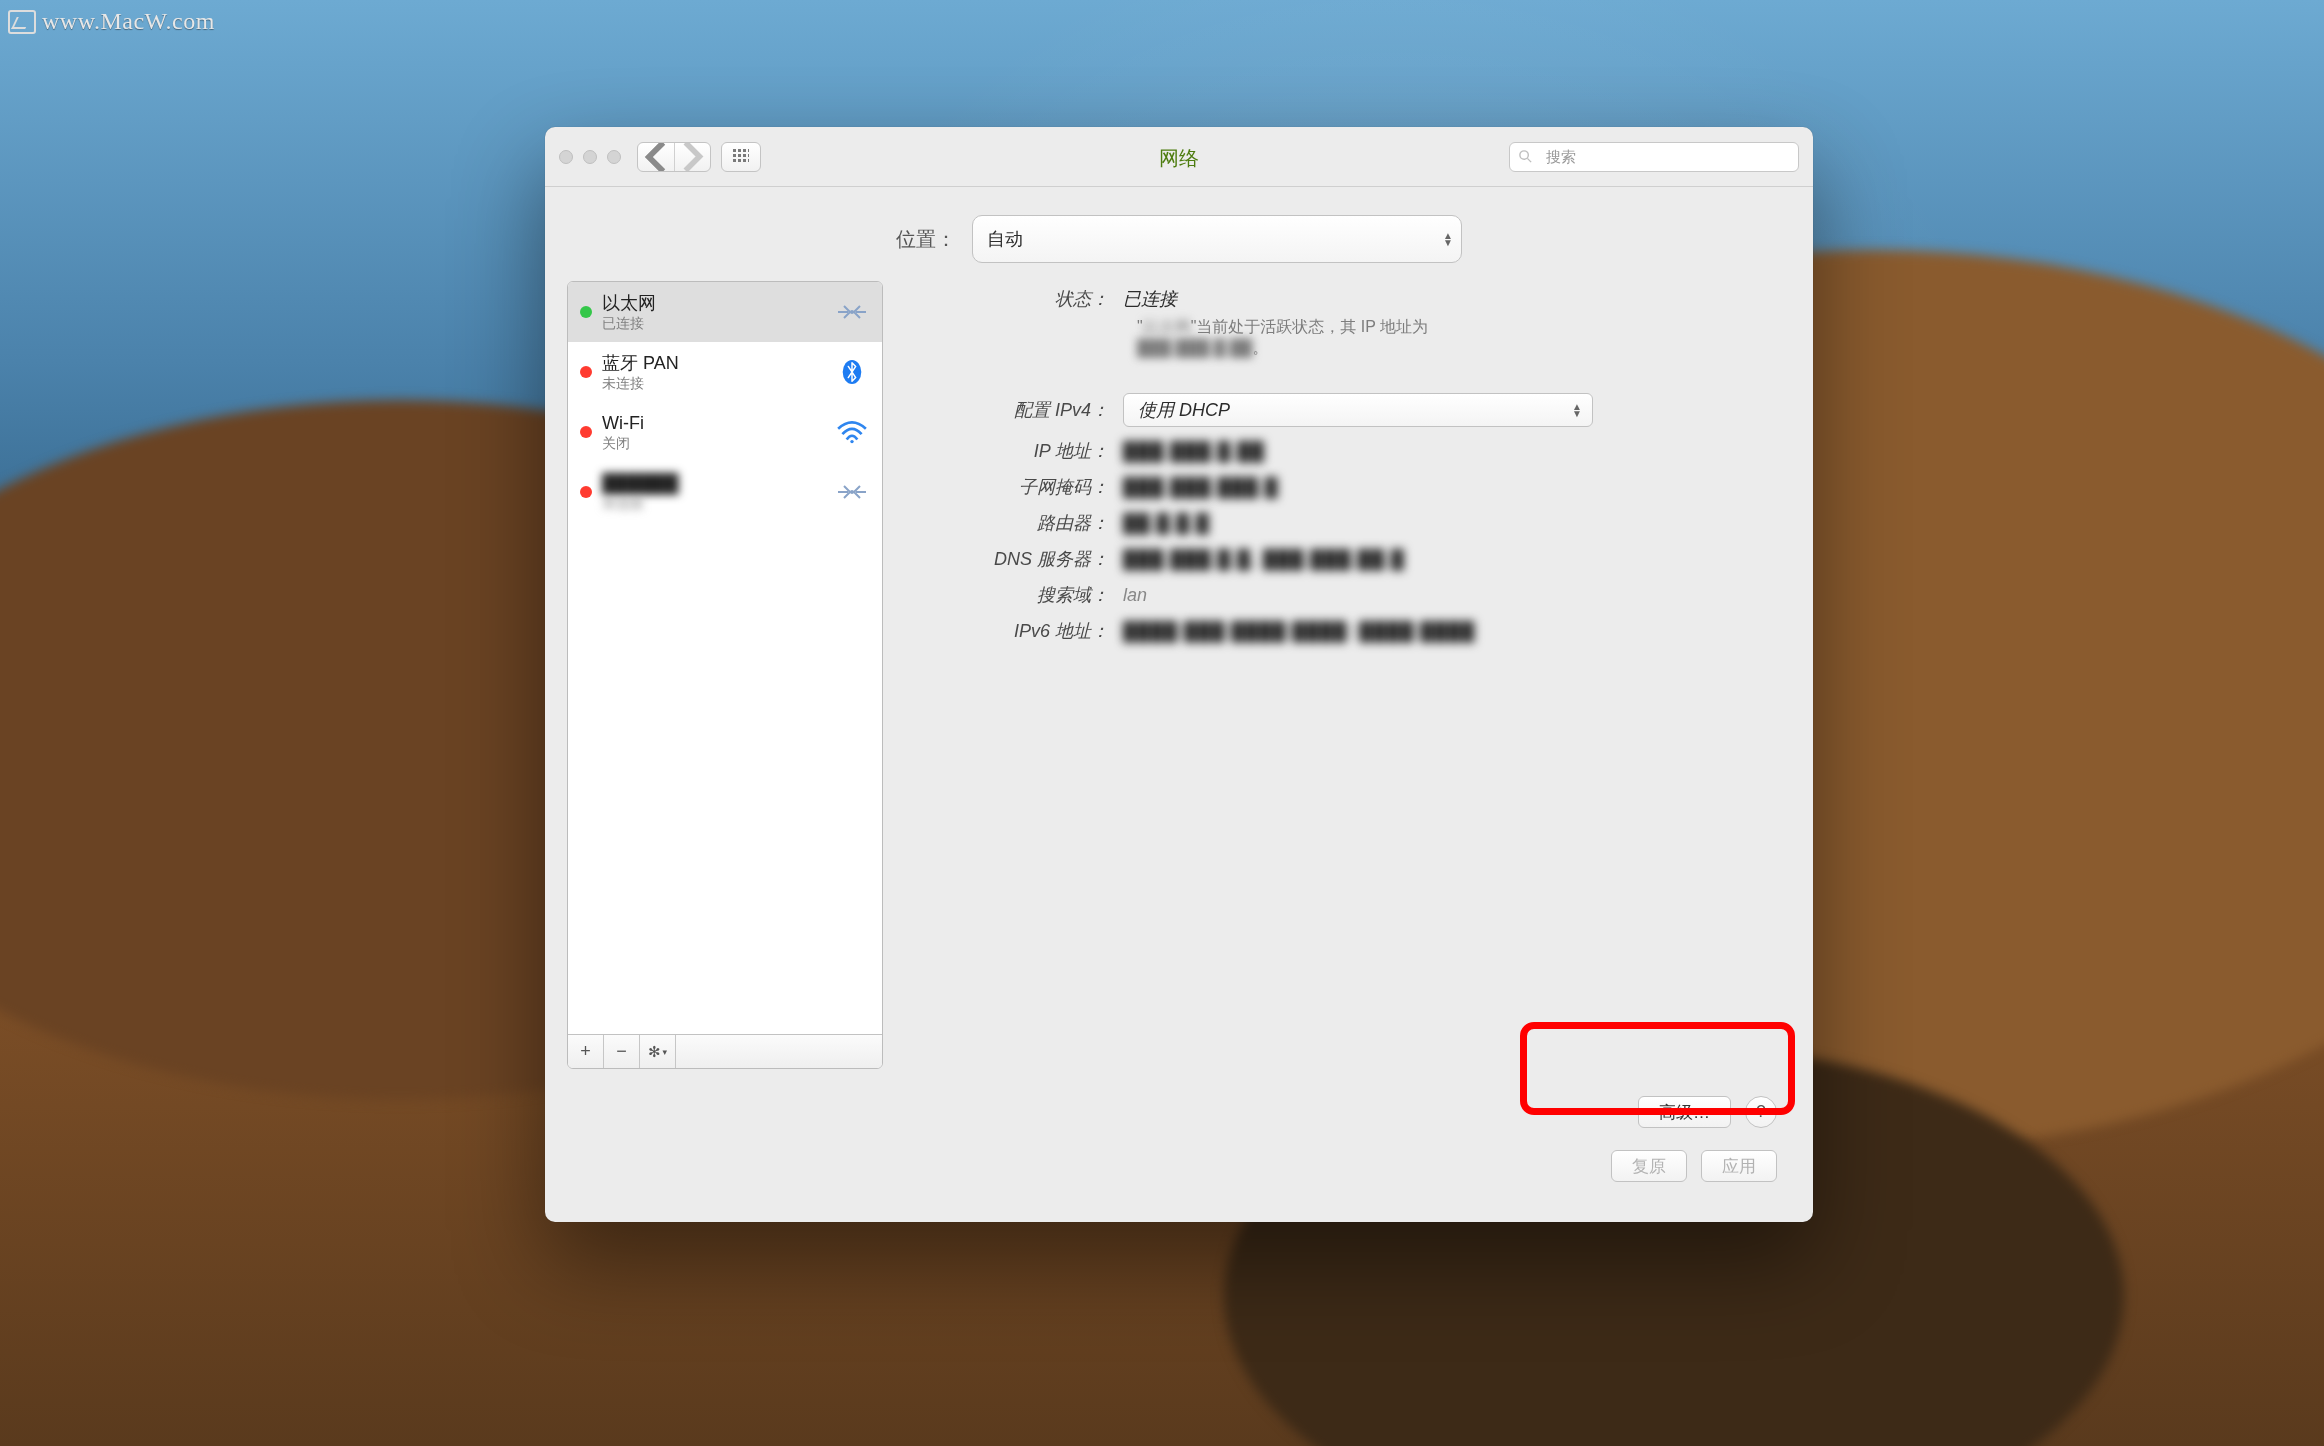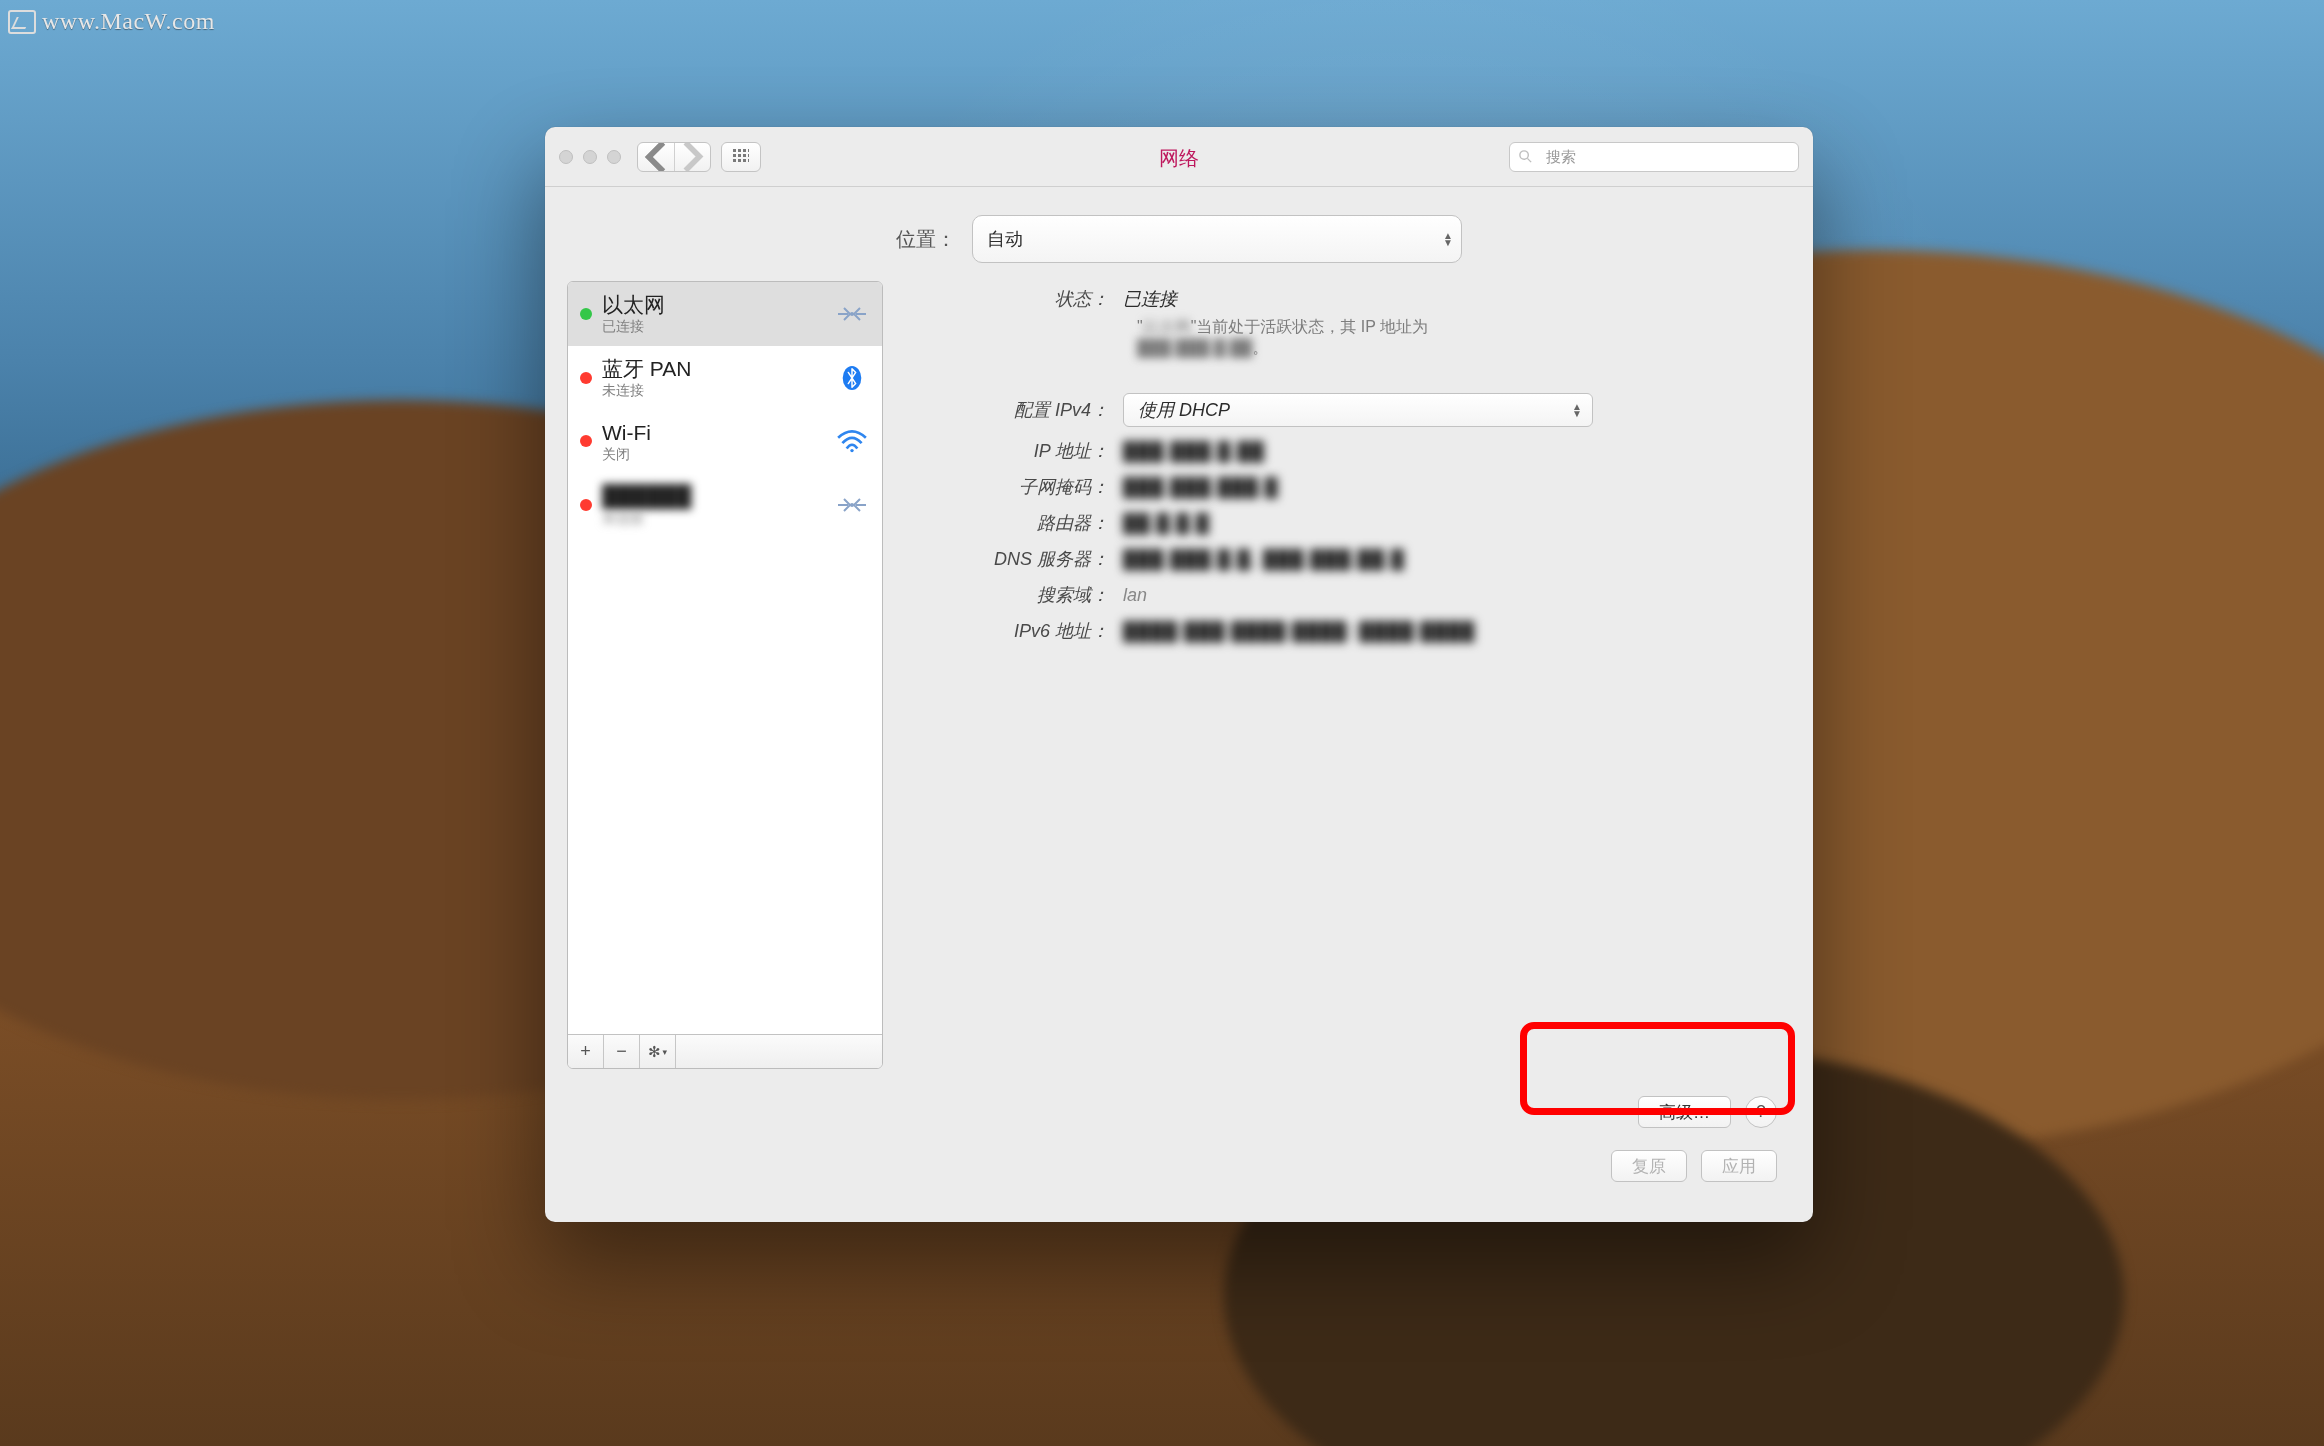--- a/index.html
+++ b/index.html
@@ -81,21 +81,21 @@
 
 .grid-btn {
   width:40px; height:30px; border:1px solid #c4c4c4; border-radius:6px;
   background: linear-gradient(#fff,#f1f1f1);
   display:flex; align-items:center; justify-content:center;
 }
 .grid-btn svg { width:18px; height:18px; }
 
 .title {
   position:absolute; left:0; right:0; text-align:center; top:18px;
-  font-size:20px; color:#be185d; pointer-events:none;
+  font-size:20px; color:#4d7c0f; pointer-events:none;
 }
 
 .search {
   margin-left:auto; width:290px; height:30px;
   border:1px solid #c8c8c8; border-radius:6px; background:#fff;
   display:flex; align-items:center; padding:0 8px; gap:13px;
 }
 .search svg { width:15px; height:15px; opacity:0.55; flex:none; }
 .search input {
   border:none; outline:none; width:100%; font-size:15px; color:#333; background:transparent;
@@ -127,21 +127,21 @@
 }
 .sb-list { flex:1; overflow:auto; }
 .sb-item {
   display:flex; align-items:center; padding:10px 12px; gap:10px;
 }
 .sb-item.sel { background:#dedede; }
 .dot { width:12px; height:12px; border-radius:50%; flex:none; }
 .dot.green { background:#34c749; }
 .dot.red { background:#ff3b30; }
 .sb-text { flex:1; line-height:1.25; }
-.sb-text .name { font-size:21px; color:#222; }
+.sb-text .name { font-size:18px; color:#222; }
 .sb-text .sub { font-size:14px; color:#808080; }
 .sb-icon { width:36px; height:28px; display:flex; align-items:center; justify-content:center; }
 .sb-icon svg { width:32px; height:26px; }
 
 .blur5 { filter: blur(4px); }
 
 .sb-tools {
   height:34px; border-top:1px solid #c2c2c2;
   background: linear-gradient(#fbfbfb,#efefef);
   display:flex; align-items:center;

